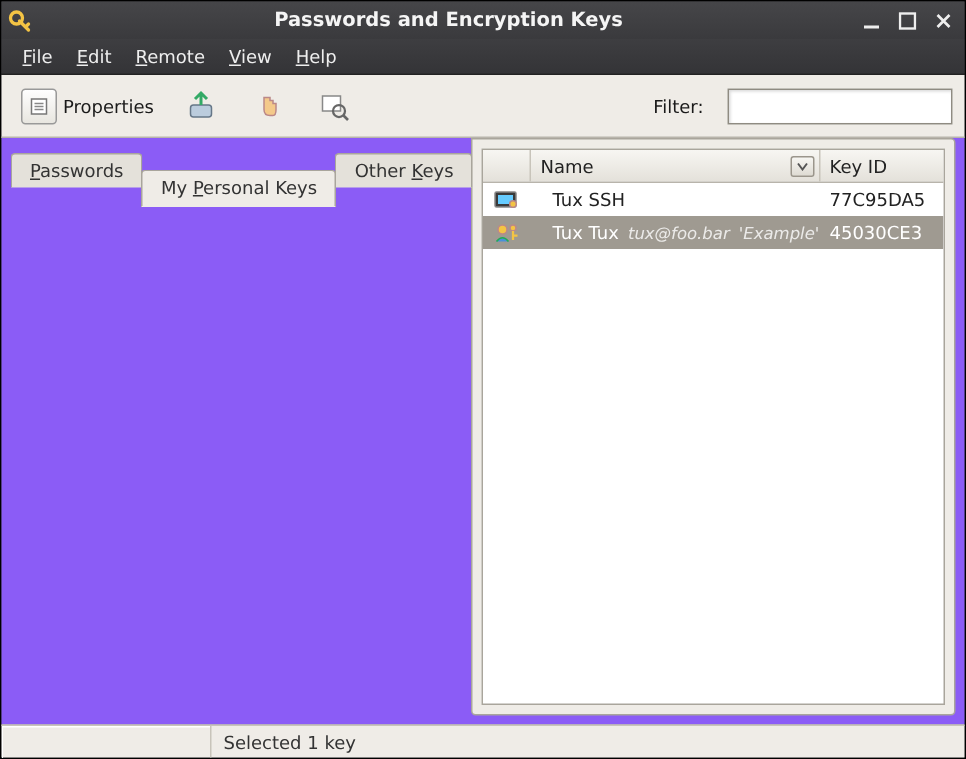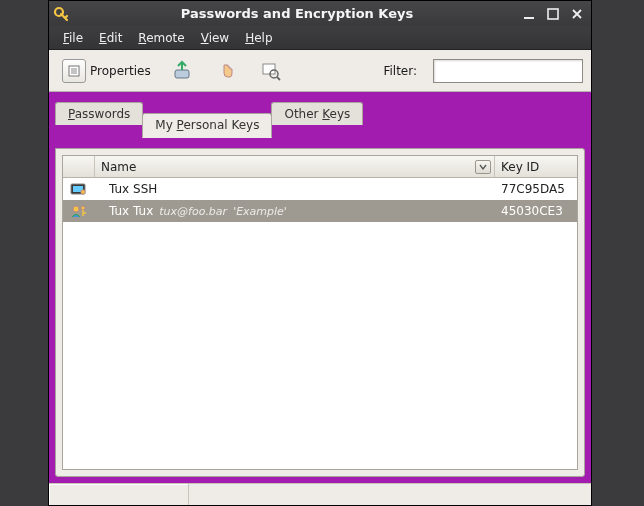--- a/index.html
+++ b/index.html
@@ -6,26 +6,25 @@
 body {
   font-family: "DejaVu Sans", "Liberation Sans", sans-serif;
   font-size: 12px;
   background: #3b3b3e;
   width: 644px;
   height: 506px;
   overflow: hidden;
   color: #1a1a1a;
 }
 .window {
-  width: 544px;
+  width: 644px;
   height: 506px;
   display: flex;
   flex-direction: column;
   border: 1px solid #000;
-  margin-left: 48px;
 }
 
 .titlebar {
   height: 25px;
   background: linear-gradient(to bottom, #464649 0%, #3a3a3d 100%);
   display: flex;
   align-items: center;
   padding: 0 4px;
   color: #fff;
 }
@@ -101,25 +100,23 @@
   width: 150px;
   height: 24px;
   border: 1px solid #8f8b82;
   background: #fff;
   padding: 0 4px;
   box-shadow: inset 1px 1px 2px rgba(0,0,0,0.15);
 }
 
 .body-area {
   flex: 1;
-  background: #a21caf;
-  display: flex;
-  flex-direction: column;
+  background: #8b5cf6;
+  display: flex;
   padding: 0 6px 6px 6px;
-  gap: 24px;
 }
 
 .tabs {
   display: flex;
   align-items: flex-end;
   height: 26px;
   position: relative;
   margin-top: 6px;
 }
 .tab {
@@ -363,15 +360,16 @@
             <div class="keyidcell">45030CE3</div>
           </div>
 
         </div>
       </div>
     </div>
   </div>
 
   <div class="statusbar">
     <div class="status-grip"></div>
+    <div class="status-text">Selected 1 key</div>
   </div>
 
 </div>
 
 </body></html>

